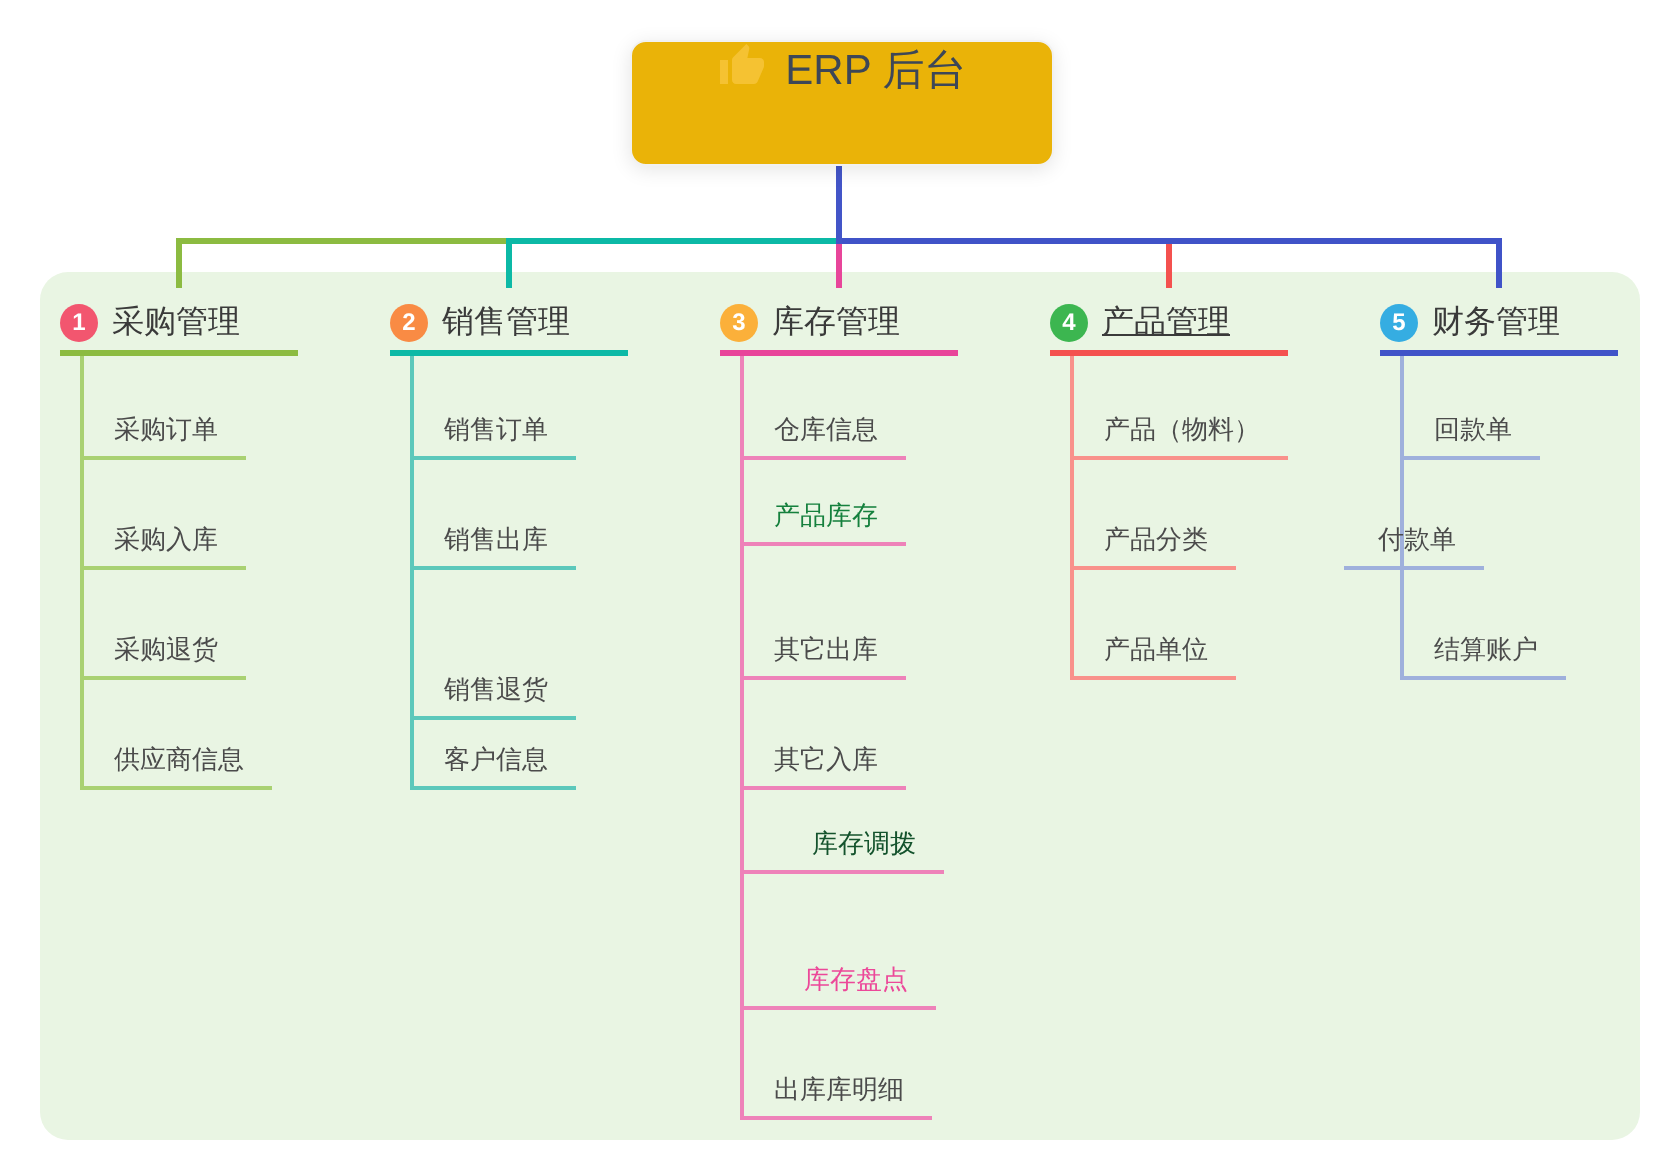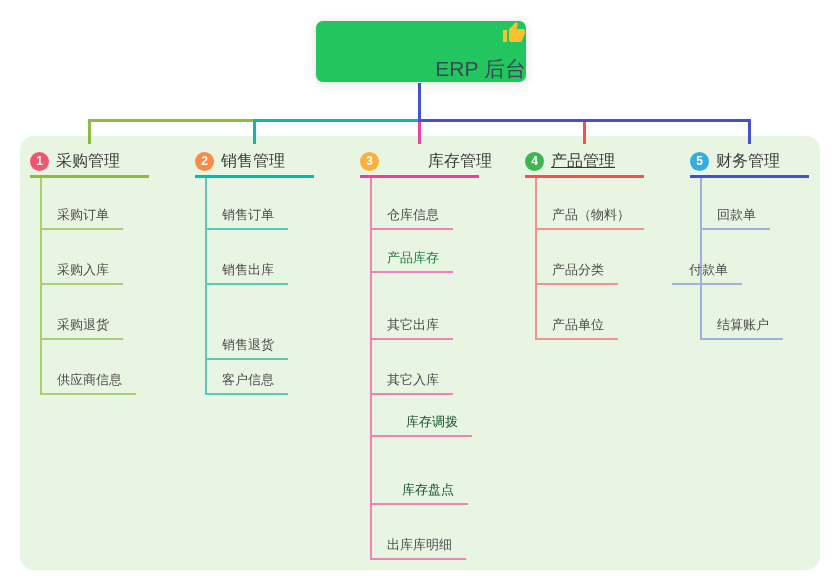--- a/index.html
+++ b/index.html
@@ -7,23 +7,23 @@
     position:relative;width:839px;height:588px;overflow:hidden;
     font-family:"Liberation Sans","DejaVu Sans",sans-serif;
     background:#ffffff;
   }
   .panel{
     position:absolute;left:20px;top:136px;width:800px;height:434px;
     border-radius:14px;
   }
   .root-node{
     position:absolute;left:315px;top:20px;width:210px;height:61px;
-    background:#22c55e;border:1px solid #f1f1f1;border-radius:8px;
+    background:#eab308;border:1px solid #f1f1f1;border-radius:8px;
     box-shadow:0 2px 10px rgba(0,0,0,0.10);
-    display:flex;align-items:flex-end;justify-content:center;gap:10px;flex-direction:column;
+    display:flex;align-items:flex-start;justify-content:center;gap:10px;
   }
   .root-label{font-size:21px;font-weight:500;color:#3d4757;}
   .thumb{display:flex;align-items:center;}
   .line{position:absolute;}
   .branch-header{
     position:absolute;height:31px;display:flex;align-items:center;gap:7px;
     box-sizing:border-box;
   }
   .badge{
     width:19px;height:19px;border-radius:50%;flex:0 0 auto;
@@ -76,29 +76,29 @@
         <span class="badge" style="background: rgb(249, 139, 68);">2</span>
         <span class="branch-label" style="color: rgb(58, 58, 58);">销售管理</span>
       </div>
       <div class="spine" style="left: 205px; top: 178px; height: 217px; background: rgb(92, 200, 187);"></div>
       <div class="child-node" style="left: 205px; top: 203px; border-bottom: 2px solid rgb(92, 200, 187); color: rgb(75, 75, 75);">销售订单</div>
       <div class="child-node" style="left: 205px; top: 258px; border-bottom: 2px solid rgb(92, 200, 187); color: rgb(75, 75, 75);">销售出库</div>
       <div class="child-node" style="left: 205px; top: 313px; border-bottom: 2px solid rgb(92, 200, 187); color: rgb(75, 75, 75); margin-top: 20px;">销售退货</div>
       <div class="child-node" style="left: 205px; top: 368px; border-bottom: 2px solid rgb(92, 200, 187); color: rgb(75, 75, 75);">客户信息</div>
       <div class="branch-header" style="left: 360px; top: 147px; width: 119px; border-bottom: 3px solid rgb(232, 69, 154);">
         <span class="badge" style="background: rgb(251, 176, 58);">3</span>
-        <span class="branch-label" style="color: rgb(58, 58, 58); margin-left: 42px;">库存管理</span>
+        <span class="branch-label" style="color: rgb(58, 58, 58);">库存管理</span>
       </div>
       <div class="spine" style="left: 370px; top: 178px; height: 382px; background: rgb(238, 130, 185);"></div>
       <div class="child-node" style="left: 370px; top: 203px; border-bottom: 2px solid rgb(238, 130, 185); color: rgb(75, 75, 75);">仓库信息</div>
       <div class="child-node" style="left: 370px; top: 246px; border-bottom: 2px solid rgb(238, 130, 185); color: #15803d;">产品库存</div>
       <div class="child-node" style="left: 370px; top: 313px; border-bottom: 2px solid rgb(238, 130, 185); color: rgb(75, 75, 75);">其它出库</div>
       <div class="child-node" style="left: 370px; top: 368px; border-bottom: 2px solid rgb(238, 130, 185); color: rgb(75, 75, 75);">其它入库</div>
       <div class="child-node" style="left: 370px; top: 410px; border-bottom: 2px solid rgb(238, 130, 185); color: #14532d; padding-left: 36px;">库存调拨</div>
-      <div class="child-node" style="left: 370px; top: 478px; border-bottom: 2px solid rgb(238, 130, 185); color: #14532d; padding-left: 32px;">库存盘点</div>
+      <div class="child-node" style="left: 370px; top: 478px; border-bottom: 2px solid rgb(238, 130, 185); color: #ec4899; padding-left: 32px;">库存盘点</div>
       <div class="child-node" style="left: 370px; top: 533px; border-bottom: 2px solid rgb(238, 130, 185); color: rgb(75, 75, 75);">出库库明细</div>
       <div class="branch-header" style="left: 525px; top: 147px; width: 119px; border-bottom: 3px solid rgb(244, 81, 79);">
         <span class="badge" style="background: rgb(60, 182, 80);">4</span>
         <span class="branch-label" style="color: rgb(58, 58, 58); text-decoration: underline;">产品管理</span>
       </div>
       <div class="spine" style="left: 535px; top: 178px; height: 162px; background: rgb(249, 145, 139);"></div>
       <div class="child-node" style="left: 535px; top: 203px; border-bottom: 2px solid rgb(249, 145, 139); color: rgb(75, 75, 75);">产品（物料）</div>
       <div class="child-node" style="left: 535px; top: 258px; border-bottom: 2px solid rgb(249, 145, 139); color: rgb(75, 75, 75);">产品分类</div>
       <div class="child-node" style="left: 535px; top: 313px; border-bottom: 2px solid rgb(249, 145, 139); color: rgb(75, 75, 75);">产品单位</div>
       <div class="branch-header" style="left: 690px; top: 147px; width: 119px; border-bottom: 3px solid rgb(64, 83, 200);">

